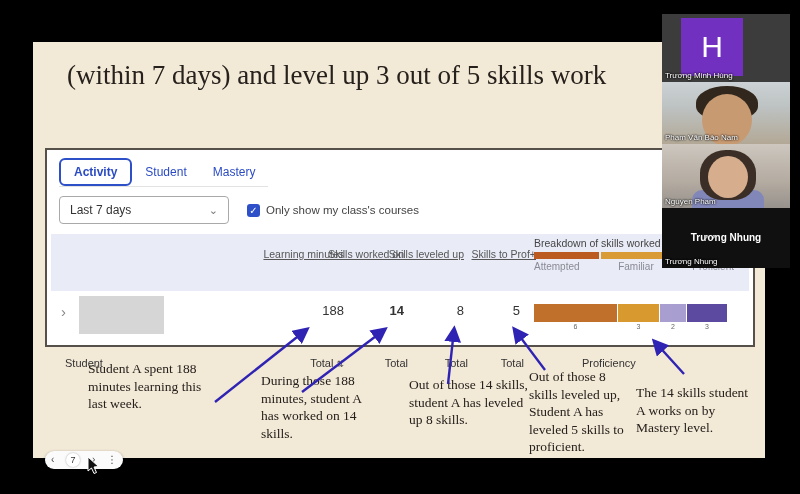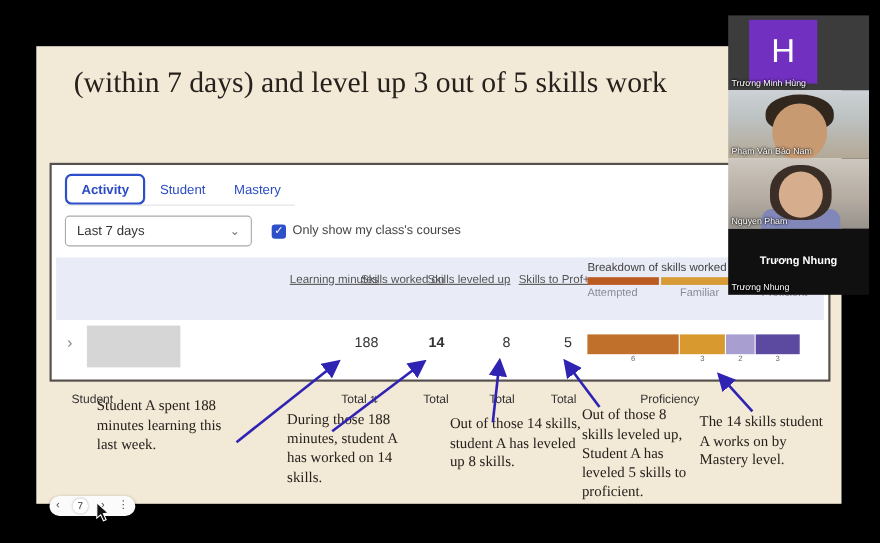--- a/index.html
+++ b/index.html
@@ -49,21 +49,21 @@
   .v3{left:313px;width:100px;} .v4{left:369px;width:100px;}
   .profbar{position:absolute;left:483px;top:13px;width:196px;height:18px;display:flex;gap:1px;}
   .seg{position:relative;height:18px;}
   .seg .segnum{position:absolute;left:0;right:0;top:19px;text-align:center;font-size:7px;color:#666;}
   .sg1{width:83px;} .sg2{width:41px;} .sg3{width:26px;} .sg4{width:40px;}
   
   .note{position:absolute;font-family:"Liberation Serif",serif;font-size:13.5px;
         line-height:1.3;color:#26211c;}
   .n1{left:55px;top:318px;width:135px;} .n2{left:228px;top:330px;width:103px;}
   .n3{left:376px;top:334px;width:128px;} .n4{left:496px;top:326px;width:95px;}
-  .n5{left:603px;top:332px;width:115px;}
+  .n5{left:603px;top:342px;width:115px;}
   
   #arrows{position:absolute;left:0;top:0;width:800px;height:494px;pointer-events:none;z-index:5;}
   
   .nav-pill{position:absolute;left:45px;top:451px;width:78px;height:18px;background:#fbfbfb;
             border-radius:10px;box-shadow:0 1px 3px rgba(0,0,0,.45);display:flex;
             align-items:center;justify-content:space-around;z-index:6;}
   .nav-btn{font-size:10px;color:#444;line-height:1;}
   .nav-page{width:14px;height:14px;border-radius:50%;background:#fff;
             box-shadow:0 0 2px rgba(0,0,0,.35);font-size:9px;color:#333;display:flex;
             align-items:center;justify-content:center;}

